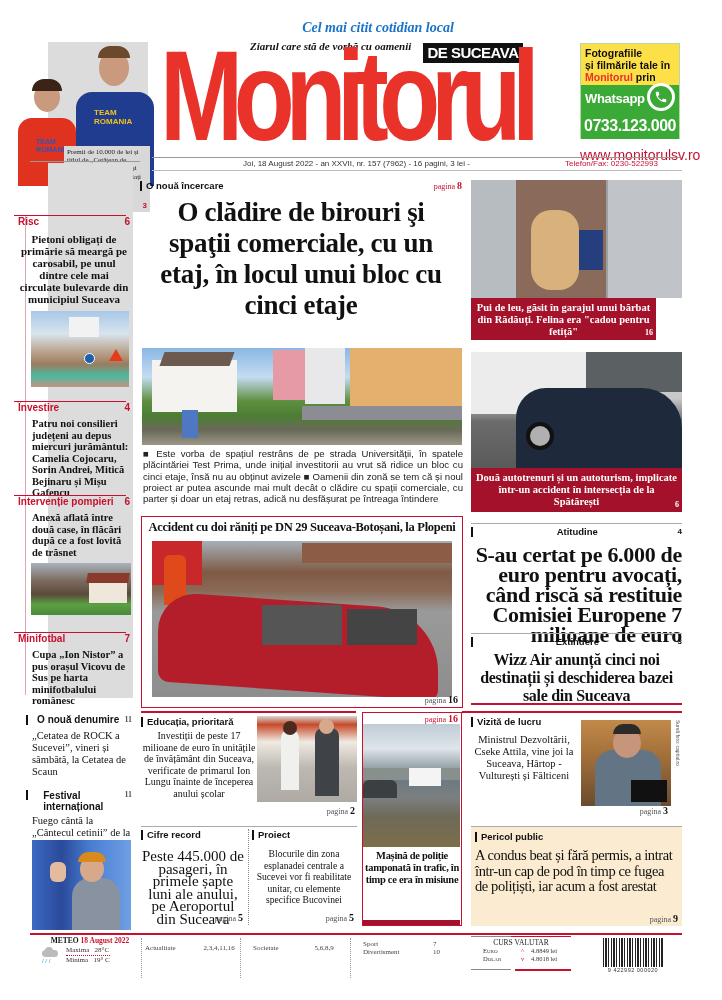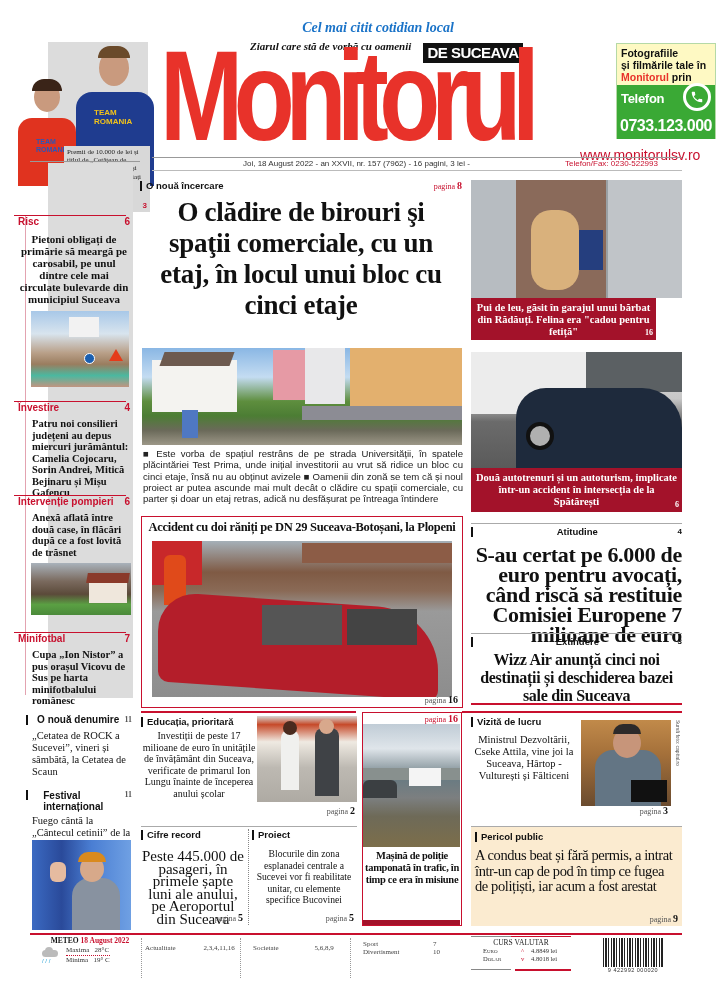--- a/index.html
+++ b/index.html
@@ -50,28 +50,28 @@
       <span class="abs red" style="right:3px;bottom:2px;font-size:8px;font-weight:bold;">3</span>
     </div>
   </div>
   <div class="divider" style="left:30px;top:161px;width:110px;background:#999;"></div>
 
   <div class="abs serif" style="left:268px;top:20px;width:220px;font-size:14px;font-weight:bold;font-style:italic;color:#1a73c8;text-align:center;">Cel mai citit cotidian local</div>
   <div class="abs serif" style="left:250px;top:40px;width:230px;font-size:11px;font-weight:bold;font-style:italic;color:#111;">Ziarul care stă de vorbă cu oamenii</div>
   <div class="abs" style="left:423px;top:43px;width:100px;height:20px;background:#111;color:#fff;font-family:'Liberation Sans',sans-serif;font-weight:bold;font-size:15px;line-height:20px;text-align:center;letter-spacing:-0.5px;">DE SUCEAVA</div>
   <div class="abs" style="left:160px;top:28px;width:400px;height:130px;font-family:'Liberation Sans',sans-serif;font-weight:bold;font-size:128px;line-height:135px;color:#e8322a;letter-spacing:-12px;transform:scaleX(0.78);transform-origin:left top;white-space:nowrap;">Monitorul</div>
 
-  <div class="abs" style="left:580px;top:43px;width:100px;height:96px;border:1px solid #b5d9a6;background:#fef9c3;margin-left:36px;">
+  <div class="abs" style="left:580px;top:43px;width:100px;height:96px;border:1px solid #b5d9a6;background:#fde047;">
     <div style="padding:3px 4px 0;font-weight:bold;font-size:10.5px;line-height:12px;color:#111;">Fotografiile</div>
     <div style="padding:0 4px;font-weight:bold;font-size:10.5px;line-height:12px;color:#111;">și filmările tale în</div>
     <div style="padding:0 4px;font-weight:bold;font-size:10.5px;line-height:13px;">
       <span style="color:#e8322a;">Monitorul</span><span style="color:#111;"> prin</span>
     </div>
     <div class="abs" style="left:0;top:41px;width:98px;height:54px;background:#3aa935;">
-      <div style="position:absolute;left:4px;top:6px;font-weight:bold;font-size:13px;color:#fff;letter-spacing:-0.3px;">Telefon</div>
+      <div style="position:absolute;left:4px;top:6px;font-weight:bold;font-size:13px;color:#fff;letter-spacing:-0.3px;">Whatsapp</div>
       <div style="position:absolute;left:66px;top:-2px;width:28px;height:28px;border-radius:50%;background:#3aa935;border:3px solid #fff;display:flex;align-items:center;justify-content:center;">
         <svg width="14" height="14" viewBox="0 0 24 24">
             <path d="M6.6 10.8c1.4 2.8 3.8 5.1 6.6 6.6l2.2-2.2c.3-.3.7-.4 1-.2 1.1.4 2.3.6 3.6.6.6 0 1 .4 1 1V20c0 .6-.4 1-1 1C10.6 21 3 13.4 3 4c0-.6.4-1 1-1h3.5c.6 0 1 .4 1 1 0 1.3.2 2.5.6 3.6.1.3 0 .7-.2 1L6.6 10.8z" fill="#fff"></path>
           </svg>
       </div>
       <div style="position:absolute;left:0;top:32px;width:98px;text-align:center;font-weight:bold;font-size:16px;color:#fff;letter-spacing:-0.5px;">0733.123.000</div>
     </div>
   </div>
   <div class="abs" style="left:580px;top:147px;width:100px;text-align:center;font-size:14px;color:#c8102e;">www.monitorulsv.ro</div>
 

